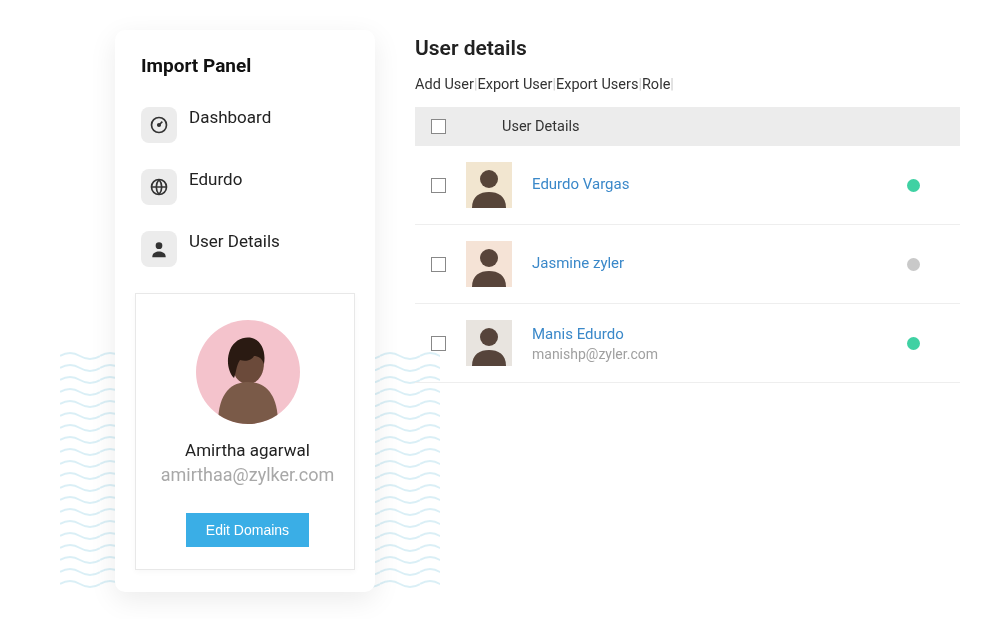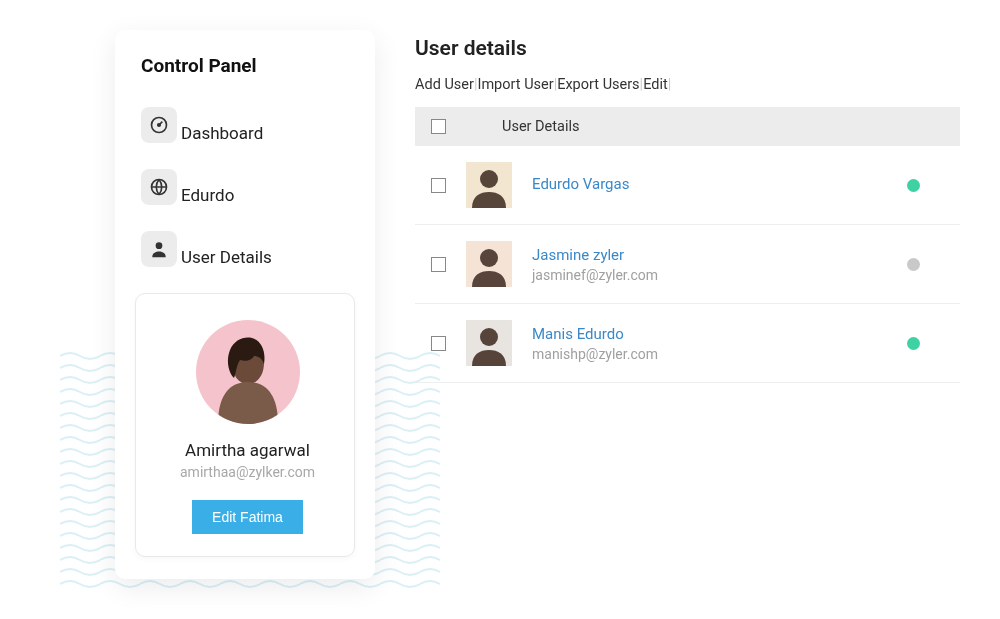--- a/index.html
+++ b/index.html
@@ -37,22 +37,22 @@
   }
   .sidebar-title {
     font-size: 19px;
     font-weight: 700;
     color: #111;
     margin-bottom: 22px;
     padding-left: 6px;
   }
   .nav-item {
     display: flex;
-    align-items: flex-end;
-    gap: 4px;
+    align-items: flex-start;
+    gap: 12px;
     padding: 8px 6px;
     margin-bottom: 10px;
     cursor: pointer;
   }
   .nav-icon {
     width: 36px;
     height: 36px;
     border-radius: 8px;
     background: #ececec;
     display: flex;
@@ -61,21 +61,21 @@
     flex-shrink: 0;
   }
   .nav-icon svg { width: 20px; height: 20px; }
   .nav-label {
     font-size: 17px;
     color: #222;
   }
   .profile-card {
     margin-top: 18px;
     border: 1px solid #e8e8e8;
-    border-radius: 10px;
+    border-radius: 0;
     padding: 26px 18px 22px 23px;
     text-align: center;
     box-shadow: 0 2px 6px rgba(0,0,0,0.03);
   }
   .avatar-wrap {
     width: 104px;
     height: 104px;
     border-radius: 50%;
     background: #f4c3cc;
     margin: 0 auto 16px auto;
@@ -87,23 +87,23 @@
   .avatar-placeholder {
     width: 80px;
     height: 92px;
   }
   .profile-name {
     font-size: 17px;
     color: #222;
     margin-bottom: 4px;
   }
   .profile-email {
-    font-size: 14px;
+    font-size: 18px;
     color: #a8a8a8;
-    margin-bottom: 20px;
+    margin-bottom: 28px;
   }
   .edit-btn {
     background: #3aaee6;
     color: #fff;
     border: none;
     font-size: 14px;
     padding: 9px 20px;
     cursor: pointer;
   }
   
@@ -190,21 +190,21 @@
     <pattern id="wavep" x="0" y="0" width="40" height="12" patternUnits="userSpaceOnUse">
       <path d="M0 6 Q10 0 20 6 T40 6" fill="none" stroke="#bde3ef" stroke-width="2"></path>
     </pattern>
   </defs>
   <rect width="380" height="240" fill="url(#wavep)"></rect>
 </svg>
 
 <div class="container">
 
   <div class="sidebar">
-    <div class="sidebar-title">Control Panel</div>
+    <div class="sidebar-title">Import Panel</div>
 
     <div class="nav-item">
       <div class="nav-icon">
         <svg viewBox="0 0 24 24" fill="none" stroke="#333" stroke-width="2">
           <circle cx="12" cy="12" r="9"></circle>
           <path d="M12 12 L16 8"></path>
           <circle cx="12" cy="12" r="1.5" fill="#333"></circle>
         </svg>
       </div>
       <span class="nav-label">Dashboard</span>
@@ -233,35 +233,35 @@
     <div class="profile-card">
       <div class="avatar-wrap">
         <svg class="avatar-placeholder" viewBox="0 0 80 92">
           <path d="M40 12c9 0 16 8 16 19s-6 21-16 21-16-10-16-21 7-19 16-19z" fill="#6b4a3a"></path>
           <path d="M40 50c16 0 30 10 30 42H10c0-32 14-42 30-42z" fill="#7a5a48"></path>
           <path d="M22 18c4-10 14-14 22-12 10 3 14 14 12 26-2-6-6-8-10-8-2 4-8 6-14 4-4 6-4 14-6 18-6-6-8-18-4-28z" fill="#2a1a12"></path>
         </svg>
       </div>
       <div class="profile-name">Amirtha agarwal</div>
       <div class="profile-email">amirthaa@zylker.com</div>
-      <button class="edit-btn">Edit Fatima</button>
+      <button class="edit-btn">Edit Domains</button>
     </div>
   </div>
 
   <div class="main">
     <div class="main-title">User details</div>
 
     <div class="action-bar">
       <span class="action">Add User</span>
       <span class="divider">|</span>
-      <span class="action">Import User</span>
+      <span class="action">Export User</span>
       <span class="divider">|</span>
       <span class="action">Export Users</span>
       <span class="divider">|</span>
-      <span class="action">Edit</span>
+      <span class="action">Role</span>
       <span class="divider">|</span>
     </div>
 
     <div class="table-header">
       <div class="checkbox"></div>
       <span class="th-label">User Details</span>
     </div>
 
     <div id="user-rows">
         <div class="user-row">
@@ -280,21 +280,20 @@
         <div class="user-row">
           <div class="checkbox"></div>
           <div class="user-avatar" style="background: rgb(245, 227, 214);">
             <svg viewBox="0 0 46 46">
     <circle cx="23" cy="17" r="9" fill="rgba(60,40,30,0.85)"></circle>
     <path d="M6 46c0-12 8-16 17-16s17 4 17 16z" fill="rgba(60,40,30,0.85)"></path>
   </svg>
           </div>
           <div class="user-info">
             <div class="user-name">Jasmine zyler</div>
-            <div class="user-email">jasminef@zyler.com</div>
           </div>
           <div class="status-dot" style="background: rgb(201, 201, 201);"></div>
         </div>
         <div class="user-row">
           <div class="checkbox"></div>
           <div class="user-avatar" style="background: rgb(232, 228, 223);">
             <svg viewBox="0 0 46 46">
     <circle cx="23" cy="17" r="9" fill="rgba(60,40,30,0.85)"></circle>
     <path d="M6 46c0-12 8-16 17-16s17 4 17 16z" fill="rgba(60,40,30,0.85)"></path>
   </svg>

